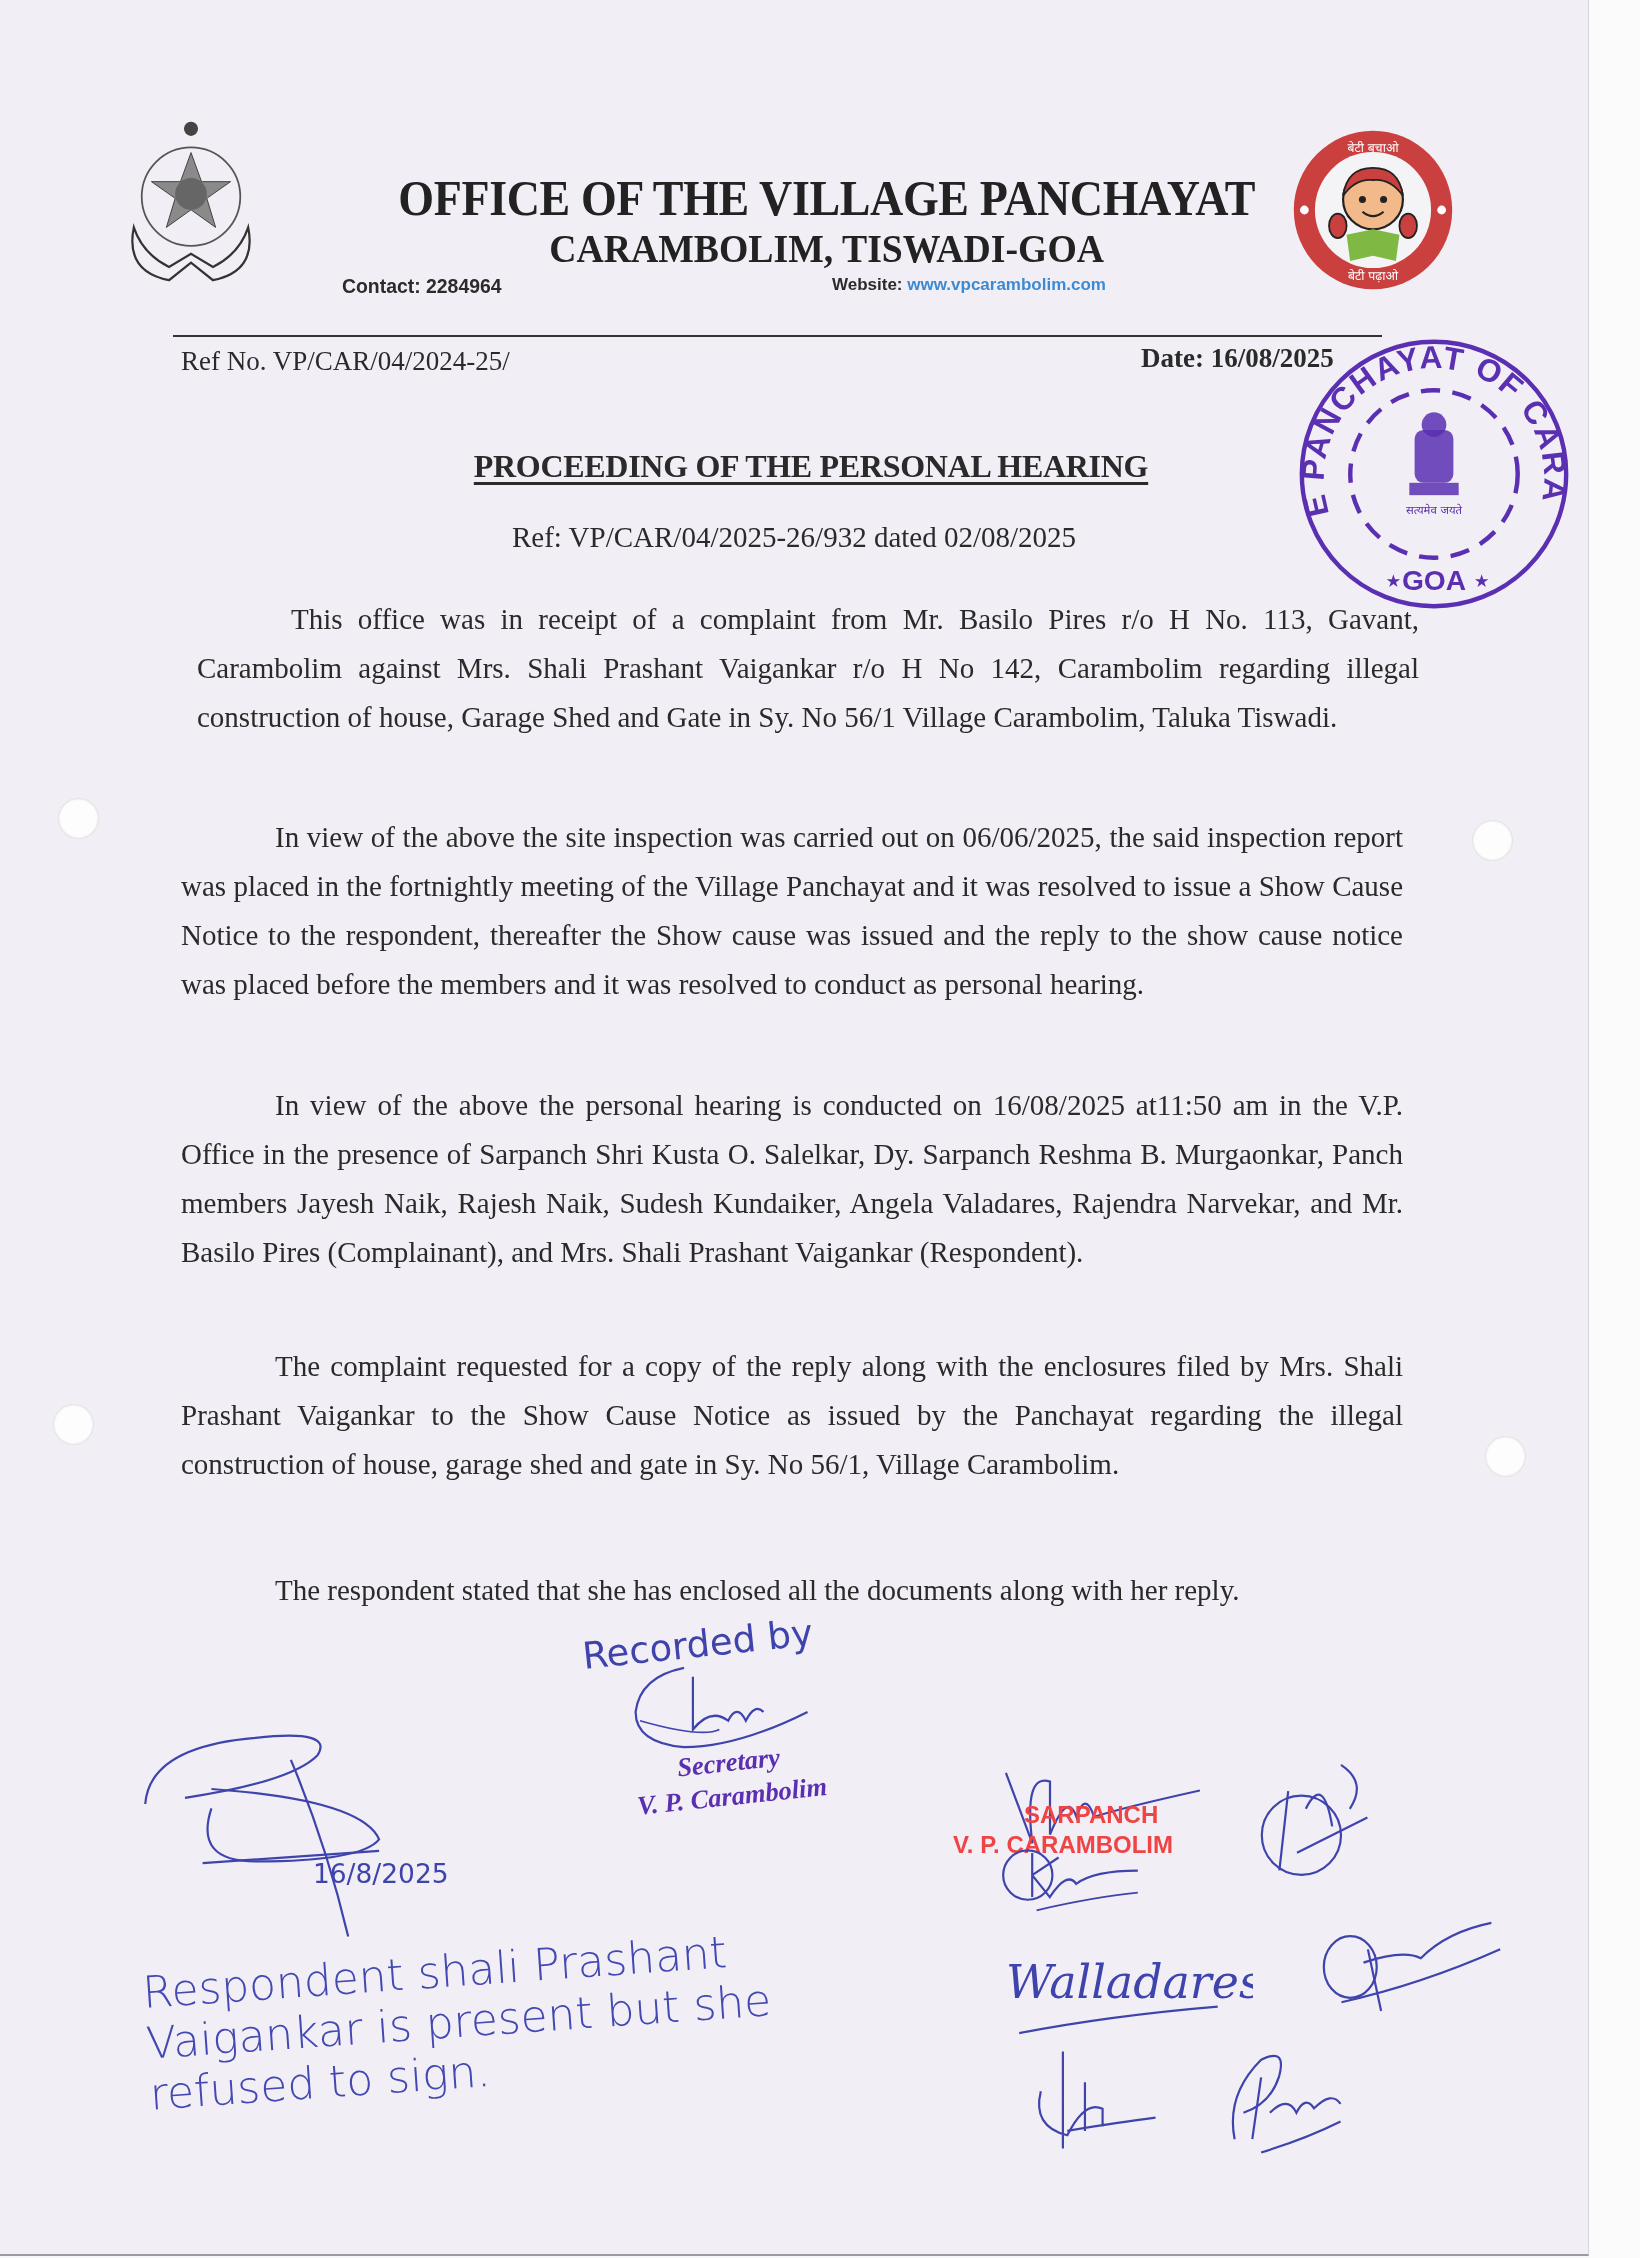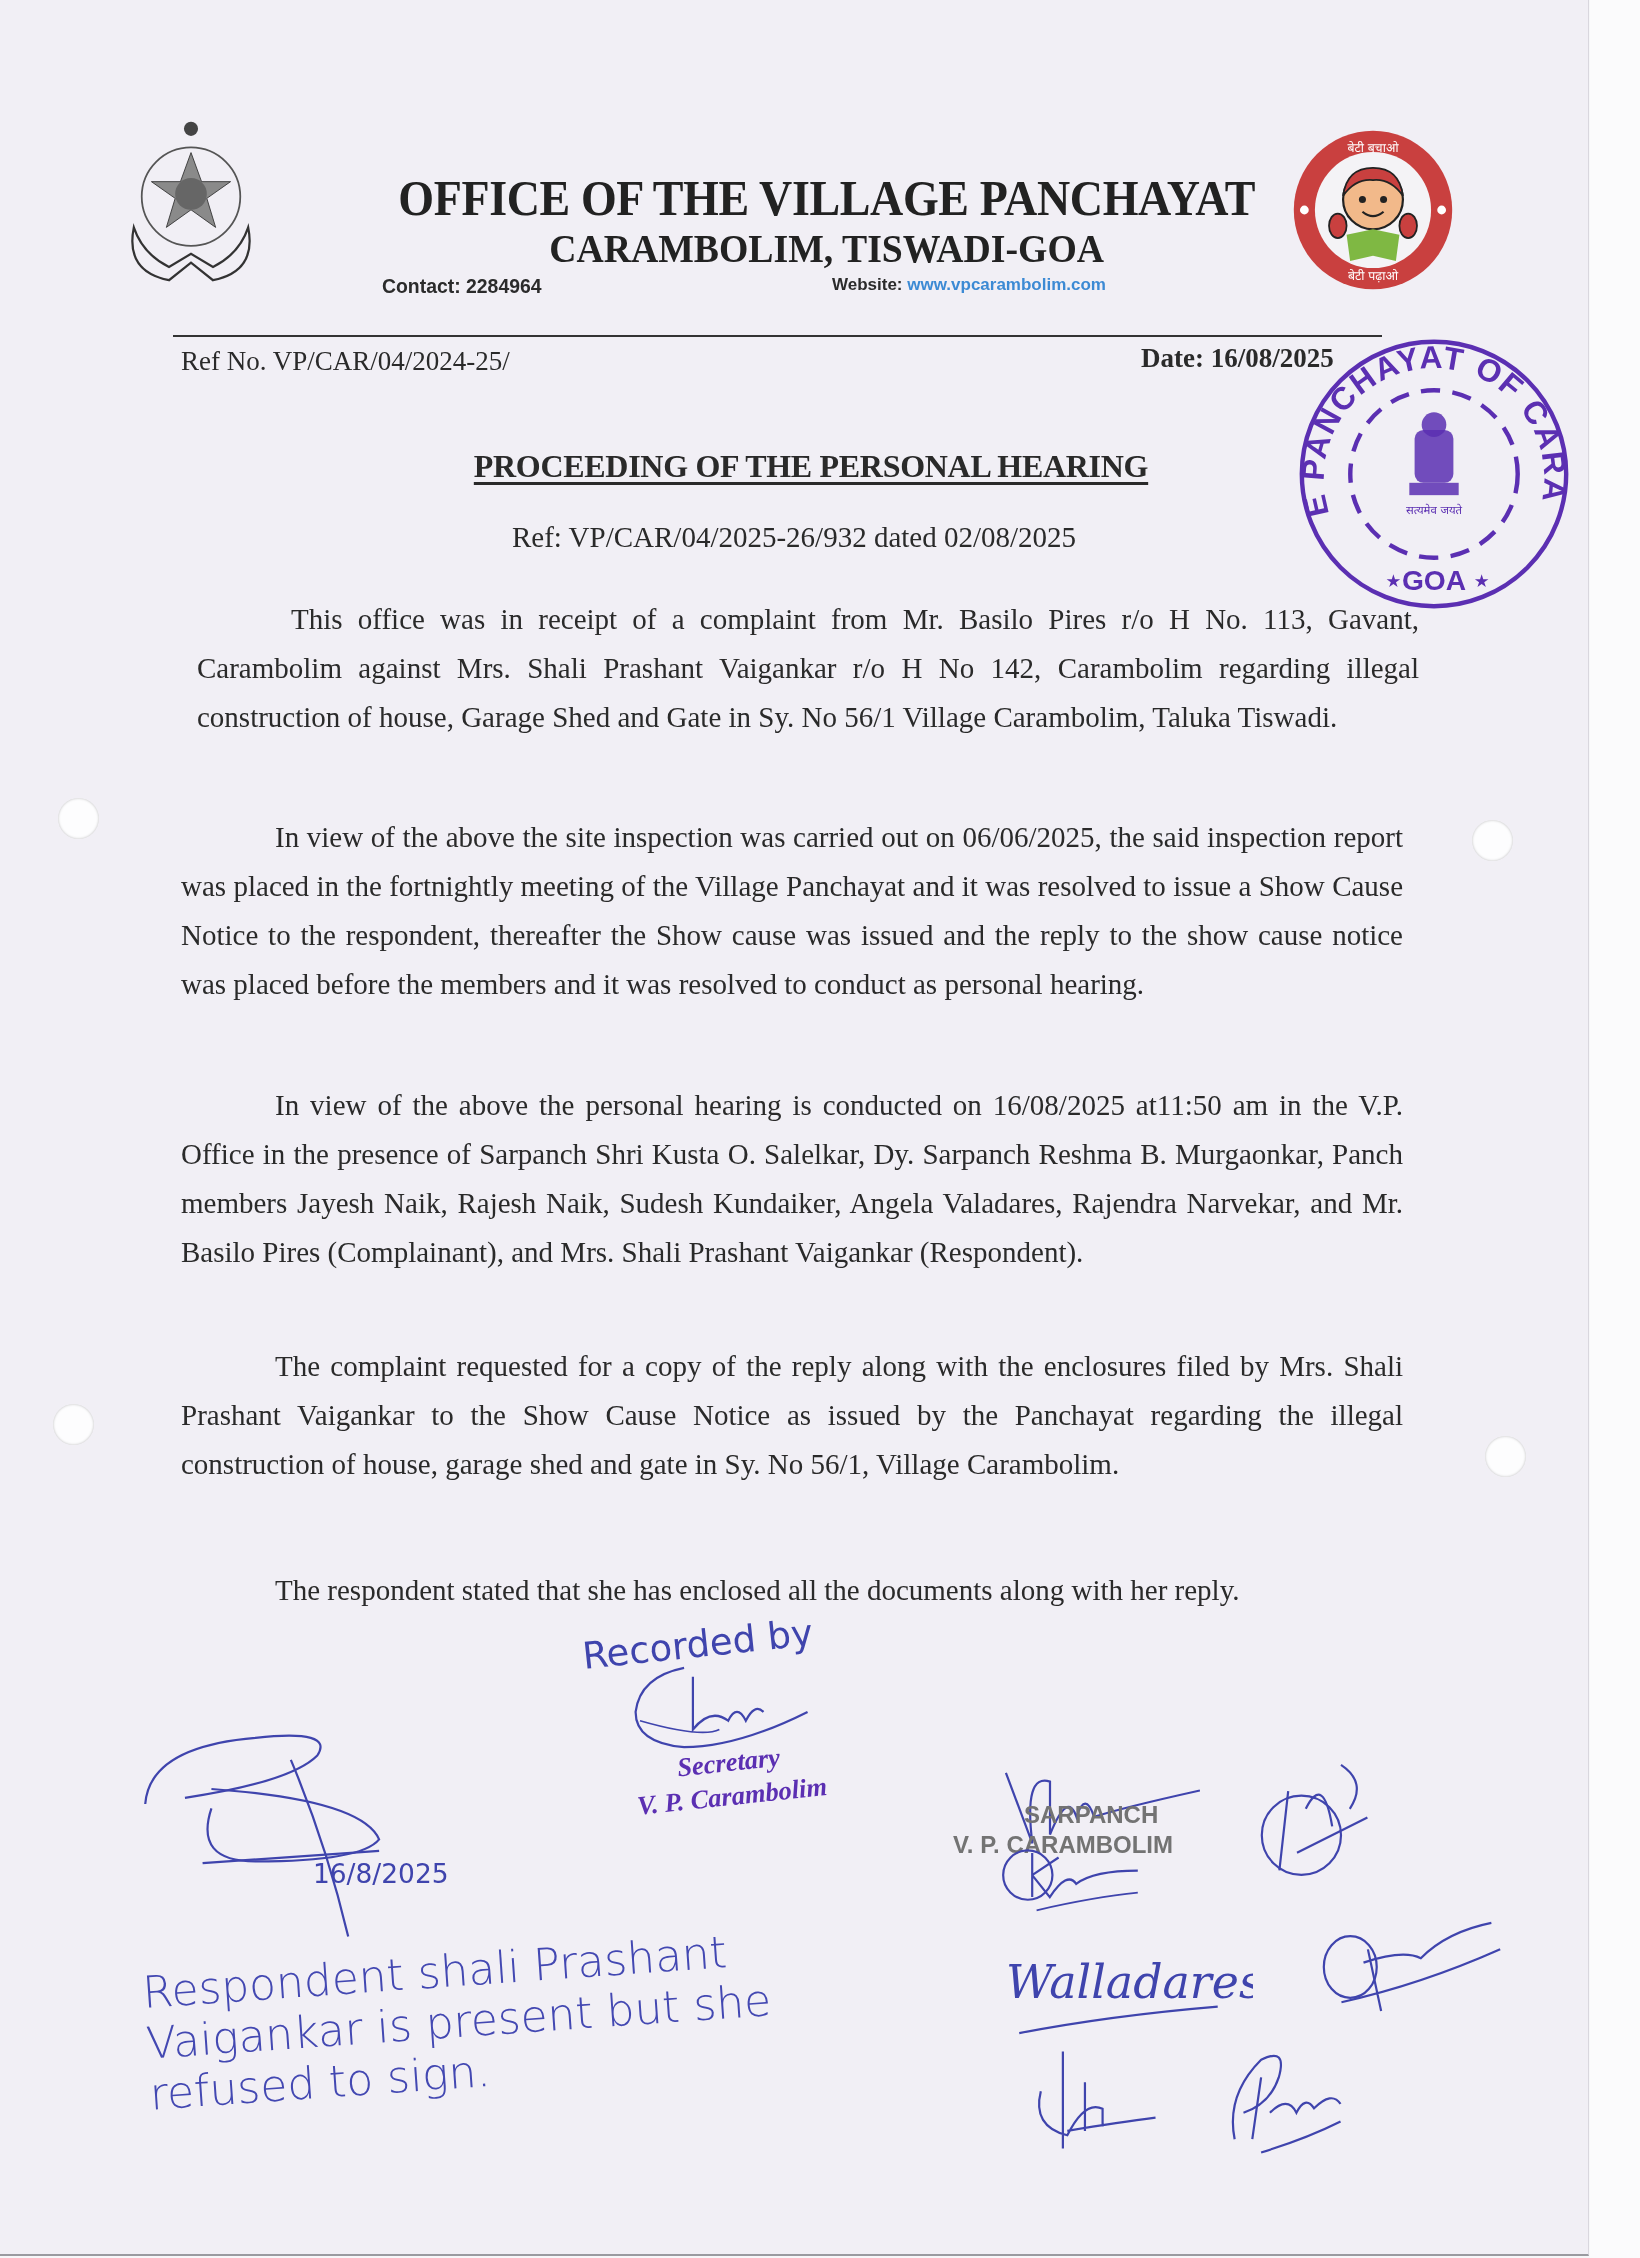--- a/index.html
+++ b/index.html
@@ -18,37 +18,37 @@
   .scanstrip { position: absolute; left: 1590px; top: 0; width: 51px; height: 2258px; background: #fbfbfc; }
   .punch { position: absolute; width: 41px; height: 41px; border-radius: 50%; background: #fdfdfe; box-shadow: inset 0 0 2.6px #bbb; }
 
   
   .emblem-left { position: absolute; left: 116px; top: 113px; width: 150px; height: 176px; }
   .emblem-right { position: absolute; left: 1285px; top: 122px; width: 176px; height: 176px; }
   .office-title { position: absolute; left: 0; width: 1588px; top: 169px; text-align: center; padding-left: 71px; box-sizing: border-box;
     font-size: 50px; font-weight: bold; letter-spacing: -0.4px; color: #222; transform: scaleX(0.92); }
   .office-sub { position: absolute; left: 0; width: 1588px; top: 224px; text-align: center; padding-left: 71px; box-sizing: border-box;
     font-size: 41px; font-weight: bold; color: #222; transform: scaleX(0.92); }
-  .contact { position: absolute; left: 342px; top: 275px; font-family: "Liberation Sans", sans-serif; font-weight: bold; font-size: 19.4px; color: #2b2b2b; margin-left: 40px; }
+  .contact { position: absolute; left: 342px; top: 275px; font-family: "Liberation Sans", sans-serif; font-weight: bold; font-size: 19.4px; color: #2b2b2b; }
   .website { position: absolute; left: 832px; top: 275px; font-family: "Liberation Sans", sans-serif; font-weight: bold; font-size: 17px; color: #2b2b2b; }
   .website .url { color: #3c8ad4; }
   .rule { position: absolute; left: 173px; top: 335px; width: 1209px; height: 1.8px; background: #333; }
 
   .refno { position: absolute; left: 181px; top: 346px; font-size: 27px; }
   .date { position: absolute; left: 1141px; top: 343px; font-size: 27px; font-weight: bold; }
 
   .heading { position: absolute; left: 0; width: 1588px; top: 448px; text-align: center; font-size: 32px; font-weight: bold; text-decoration: underline; text-underline-offset: 5.3px; letter-spacing: -0.3px; padding-left: 17px; }
   .subref { position: absolute; left: 0; width: 1588px; top: 521px; text-align: center; font-size: 29px; }
 
   .para { position: absolute; left: 181px; width: 1222px; font-size: 29px; line-height: 49px; text-align: justify; margin: 0; }
   .para .indent { display: inline-block; width: 94px; }
   .handnote { position: absolute; left: 141px; top: 1967px; width: 776px; font-family: "DejaVu Sans", sans-serif; font-size: 44px; line-height: 51px; color: #4348b2; font-weight: 300; transform: rotate(-4deg); transform-origin: left top; }
   .recorded { position: absolute; left: 582px; top: 1623px; font-family: "DejaVu Sans", sans-serif; font-size: 37px; color: #3f44ad; transform: rotate(-6deg); }
   .stamp-secretary { position: absolute; left: 635px; top: 1745px; font-family: "Liberation Serif", serif; font-weight: bold; font-style: italic; color: #5b2fb2; font-size: 26.5px; line-height: 34px; text-align: center; transform: rotate(-6deg); }
-  .stamp-sarpanch { position: absolute; left: 953px; top: 1800px; font-family: "Liberation Sans", sans-serif; font-weight: bold; color: #737373; font-size: 24px; line-height: 30px; }
+  .stamp-sarpanch { position: absolute; left: 953px; top: 1800px; font-family: "Liberation Sans", sans-serif; font-weight: bold; color: #ef4444; font-size: 24px; line-height: 30px; }
   .stamp-sarpanch .l1 { padding-left: 71px; }
   .sig { position: absolute; }
   .seal { position: absolute; left: 1293px; top: 333px; width: 282px; height: 282px; }
 </style>
 </head>
 <body>
 
 <div class="paper"></div>
 <div class="scanstrip"></div>
 

